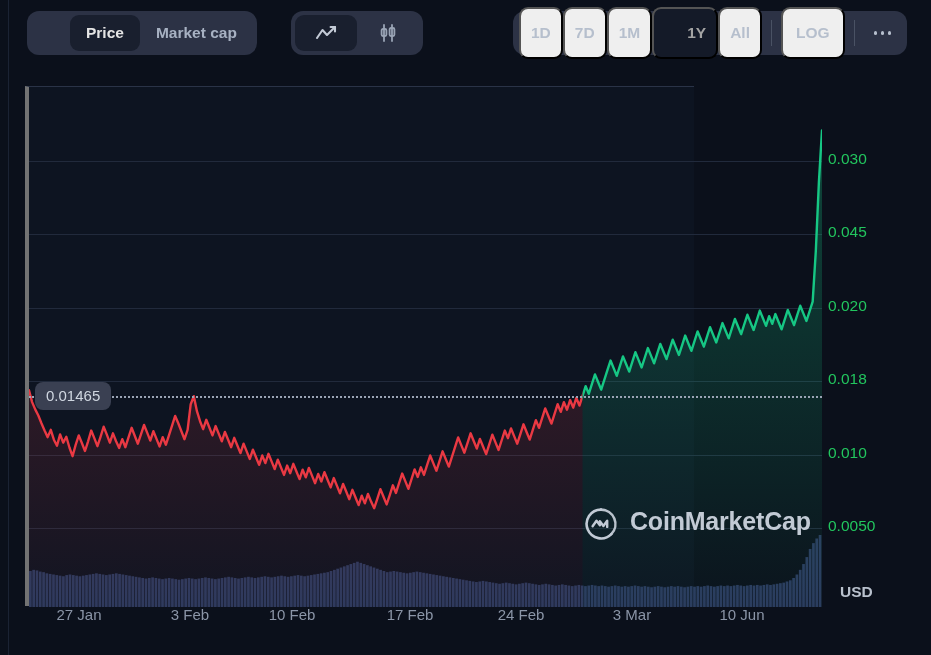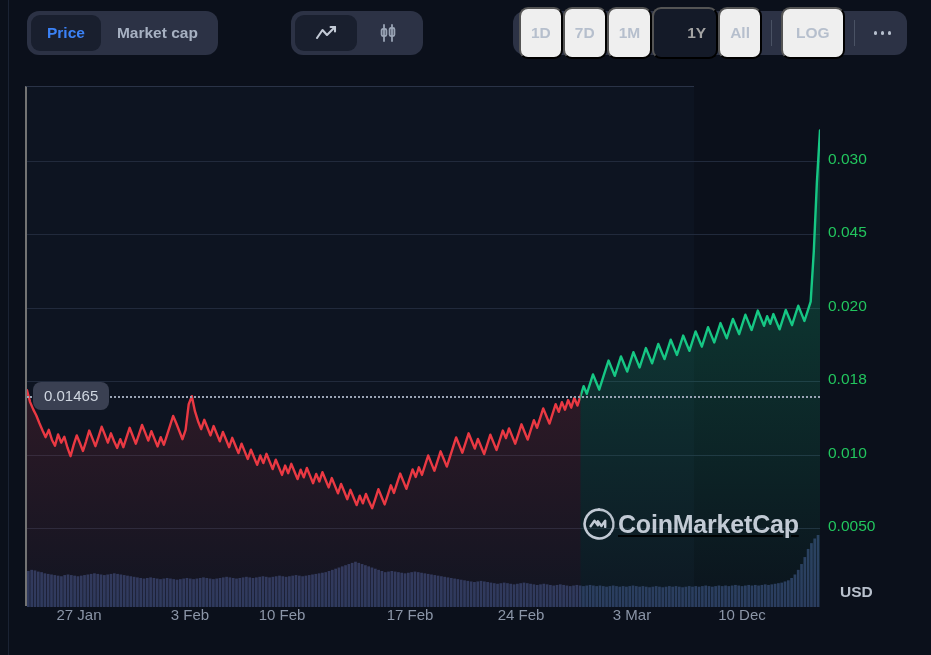--- a/index.html
+++ b/index.html
@@ -28,21 +28,21 @@
   .seg-range{left:513px;top:11px;height:44px;padding:4px 6px;}
 
   .seg-btn{
     display:flex;align-items:center;justify-content:center;
     height:36px;border-radius:9px;
     color:#a7b1c2;font-size:15.5px;font-weight:700;
     padding:0 16px;white-space:nowrap;cursor:pointer;
     background:transparent;border:none;
     font-family:"Liberation Sans", sans-serif;
   }
-  .seg-btn.active{background:#191f2e;color:#3b82f6;}
+  .seg-btn.active{background:#191f2e;color:#e5e5e5;margin-left:39px;}
 
   .icon-btn{
     display:flex;align-items:center;justify-content:center;
     width:62px;height:36px;border-radius:9px;cursor:pointer;background:transparent;
   }
   .icon-btn.active{background:#191f2e;}
 
   .range-btn{
     display:flex;align-items:center;justify-content:center;
     height:52px;min-width:40px;border-radius:9px;
@@ -56,21 +56,21 @@
 
   .dots{display:flex;align-items:center;justify-content:center;height:36px;padding:0 10px;cursor:pointer;gap:3.5px;}
   .dots i{width:3.5px;height:3.5px;border-radius:50%;background:#b6bfcd;display:block;}
 
   
   .chart-wrap{position:absolute;left:0;top:75px;width:931px;height:580px;}
   .plot{
     position:absolute;left:25px;top:11px;width:669px;height:520px;
     background:#0d1421;
     border-top:1px solid #2a3347;
-    border-left:2px solid #737373;
+    border-left:4px solid #737373;
     box-sizing:border-box;
   }
   .gridline{position:absolute;left:0;width:793px;height:1px;background:#212a3c;}
 
   .svgbox{position:absolute;left:0;top:0;width:793px;height:520px;}
 
   
   .refline{
     position:absolute;left:0;width:793px;height:0;
     border-top:2px dotted #9aa4b5;
@@ -78,22 +78,22 @@
   .reflabel{
     position:absolute;
     background:#3a4052;color:#cfd6e0;
     font-size:15px;font-weight:500;
     padding:5px 11px 6px 11px;border-radius:8px;
     white-space:nowrap;
   }
 
   
   .watermark{
-    position:absolute;display:flex;align-items:center;gap:2px;
-    left:555px;top:420px;opacity:.92;text-decoration:underline;
+    position:absolute;display:flex;gap:12px;
+    left:555px;top:420px;opacity:.92;
   }
   .wm-text{color:#d2d9e4;font-size:25px;font-weight:700;letter-spacing:-0.2px;}
 
   
   .yaxis{position:absolute;left:822px;top:75px;width:109px;height:580px;}
   .ytick{
     position:absolute;left:6px;
     color:#22c55e;font-size:15.5px;font-weight:500;white-space:nowrap;
   }
   .yunit{
@@ -455,20 +455,20 @@
     <div class="ytick" style="top:222px">0.020</div>
     <div class="ytick" style="top:295px">0.018</div>
     <div class="ytick" style="top:369px">0.010</div>
     <div class="ytick" style="top:442px">0.0050</div>
     <div class="yunit" style="top:508px">USD</div>
   </div>
 
   <div class="xaxis">
     <div class="xtick" style="left:54px">27 Jan</div>
     <div class="xtick" style="left:165px">3 Feb</div>
-    <div class="xtick" style="left:257px">10 Feb</div>
+    <div class="xtick" style="left:267px">10 Feb</div>
     <div class="xtick" style="left:385px">17 Feb</div>
     <div class="xtick" style="left:496px">24 Feb</div>
     <div class="xtick" style="left:607px">3 Mar</div>
-    <div class="xtick" style="left:717px">10 Dec</div>
+    <div class="xtick" style="left:717px">10 Jun</div>
   </div>
 
 </div>
 
 </body></html>

